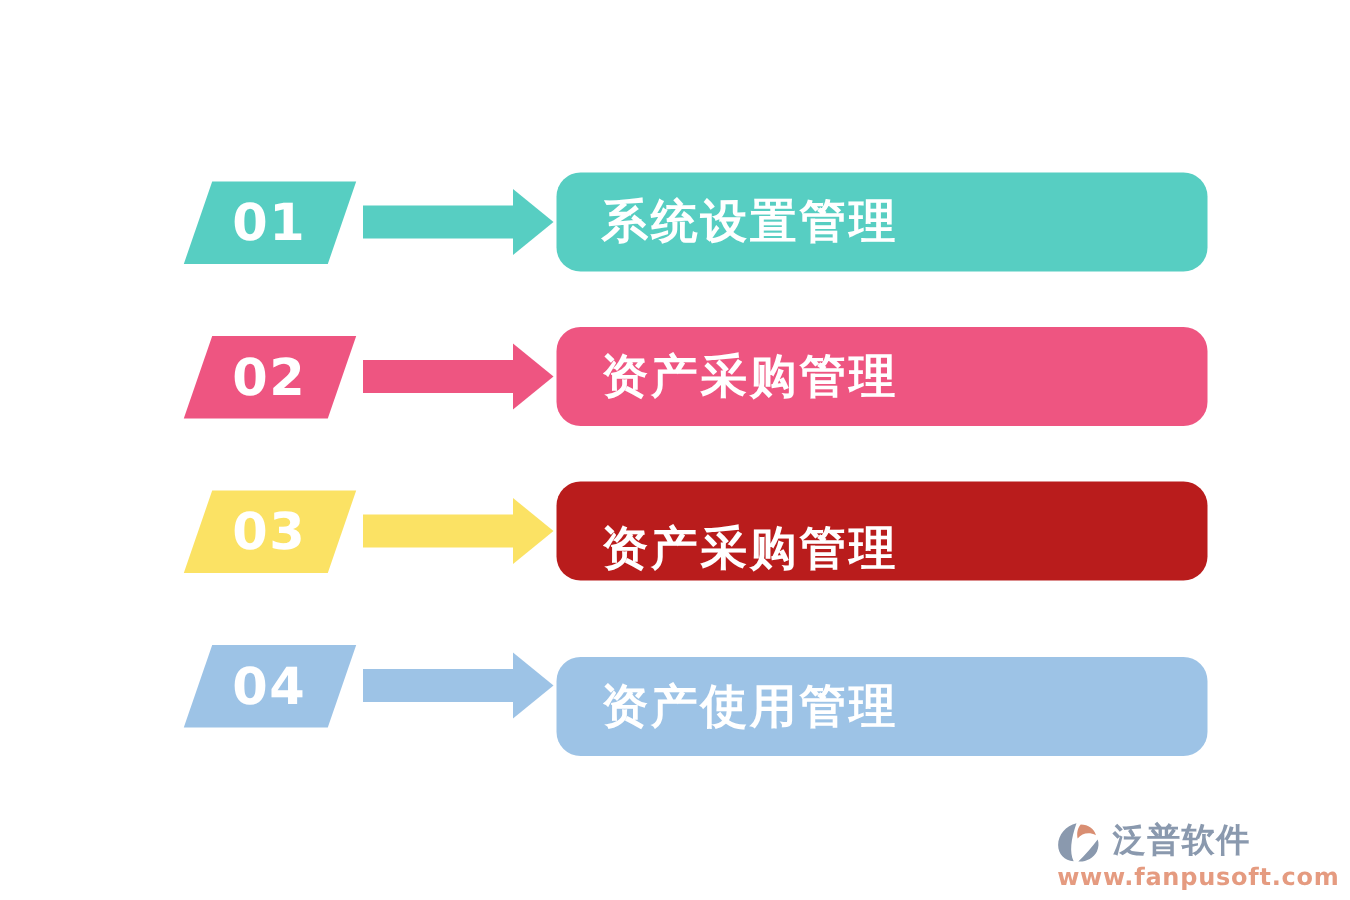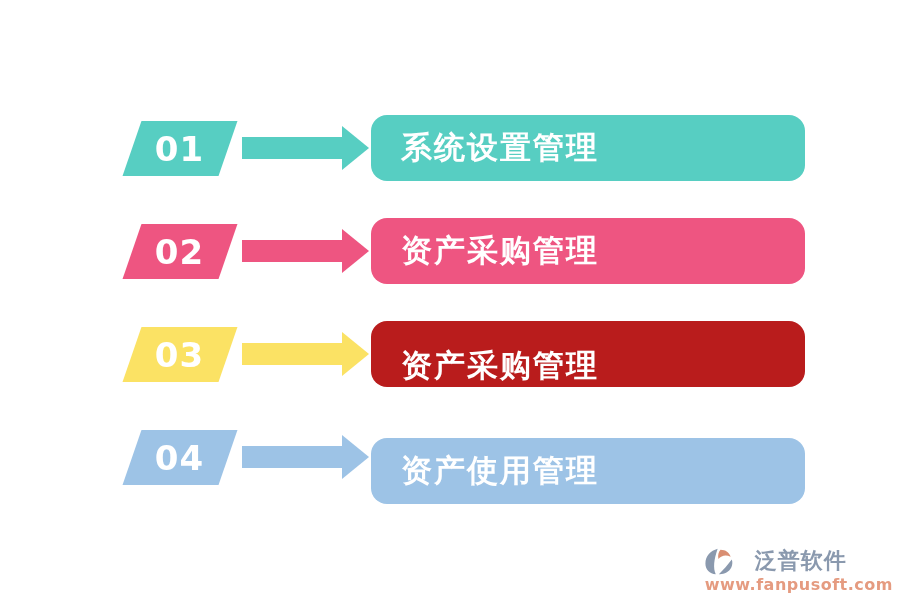--- a/index.html
+++ b/index.html
@@ -55,21 +55,21 @@
   }
   .label {
     color: #ffffff;
     font-size: 31px;
     font-weight: bold;
     letter-spacing: 2px;
     white-space: nowrap;
   }
 
   .logo { position: absolute; right: 7px; bottom: 6px; }
-  .logo-row { display: flex; align-items: center; gap: 19px; }
+  .logo-row { display: flex; align-items: center; gap: 6px; }
   .brand {
     font-size: 22px;
     font-weight: bold;
     letter-spacing: 1px;
     line-height: 1.2;
     white-space: nowrap;
   }
   .url {
     margin-top: -1px;
     padding-left: 1px;

